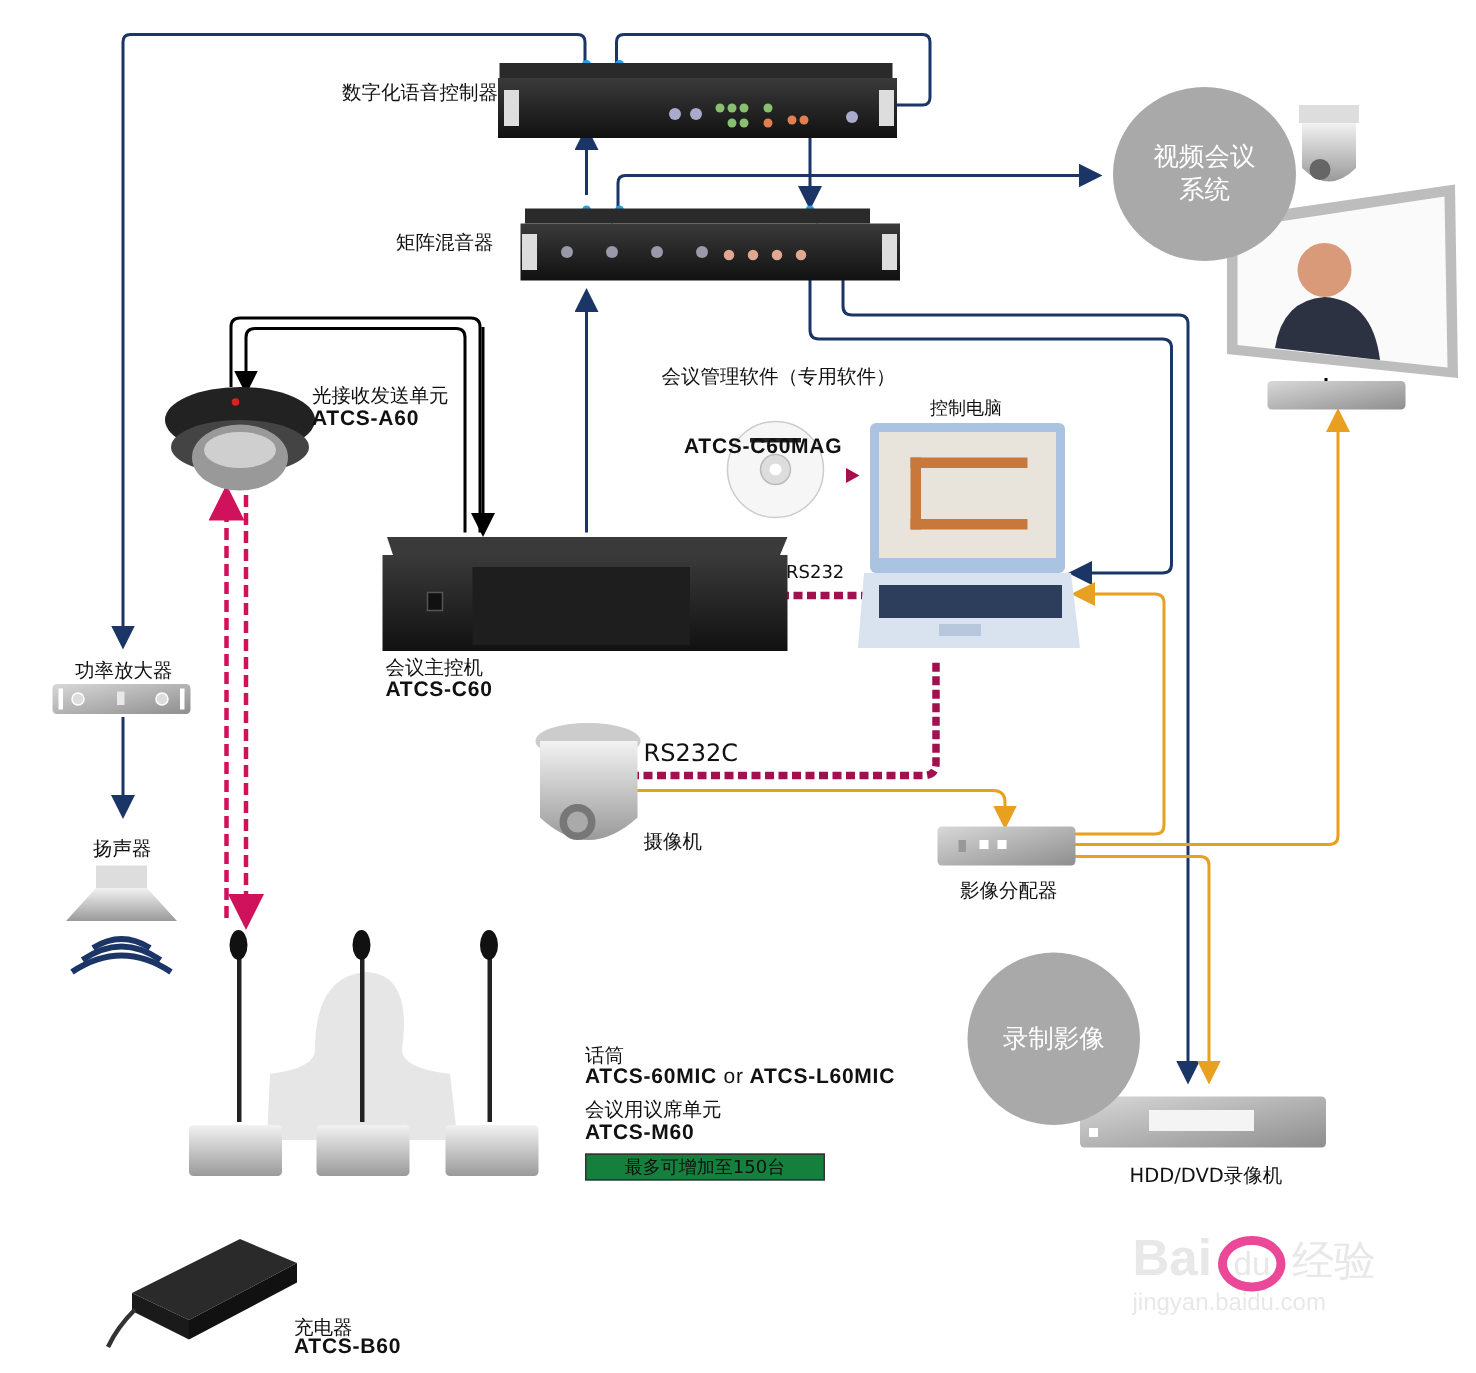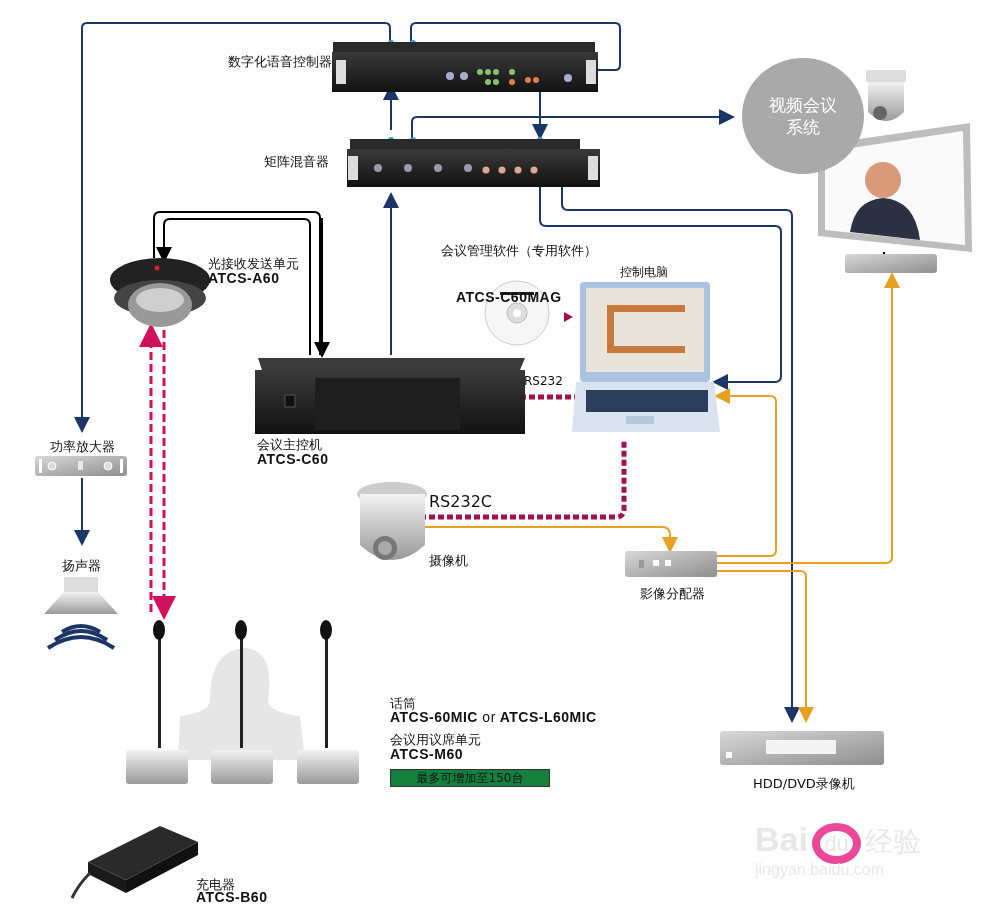--- a/index.html
+++ b/index.html
@@ -258,20 +258,23 @@
       <rect x="845" y="254" width="92" height="19" rx="3" fill="url(#greyGrad)"></rect>
     </g>
   </svg>
 
   <div class="circle" style="left:742px;top:58px;width:122px;height:116px;">
     <div>
       <div>视频会议</div>
       <div>系统</div>
     </div>
   </div>
+  <div class="circle" style="left:645px;top:635px;width:115px;height:115px;z-index:0;">
+    <span>录制影像</span>
+  </div>
 
   <div class="lbl" style="left:228px;top:53px;">数字化语音控制器</div>
   <div class="lbl" style="left:264px;top:134px;margin-top:19px;">矩阵混音器</div>
 
   <div class="lbl" style="left:208px;top:255px;">光接收发送单元</div>
   <div class="model" style="left:208px;top:270px;">ATCS-A60</div>
 
   <div class="lbl" style="left:441px;top:242px;">会议管理软件（专用软件）</div>
   <div class="model" style="left:456px;top:257px;margin-top:32px;">ATCS-C60MAG</div>
 
@@ -300,17 +303,17 @@
   <div class="model" style="left:390px;top:746px;">ATCS-M60</div>
   <div class="boxed" style="left:390px;top:769px;width:158px;height:16px;line-height:16px;">最多可增加至150台</div>
 
   <div class="lbl" style="left:753px;top:775px;text-align:right;">HDD/DVD录像机</div>
 
   <div class="lbl" style="left:196px;top:876px;">充电器</div>
   <div class="model" style="left:196px;top:889px;">ATCS-B60</div>
 
   <div class="watermark" style="left:755px;top:820px;">
     <span style="font-size:34px;font-weight:bold;">Bai</span>
-    <span style="font-size:22px;border:8px solid #ec4899;border-radius:50%;padding:0 4px;">du</span>
+    <span style="font-size:22px;border:6px solid #ec4899;border-radius:50%;padding:0 4px;">du</span>
     <span style="font-size:28px;">经验</span>
     <div style="font-size:16px;">jingyan.baidu.com</div>
   </div>
 </div>
 
 </body></html>

